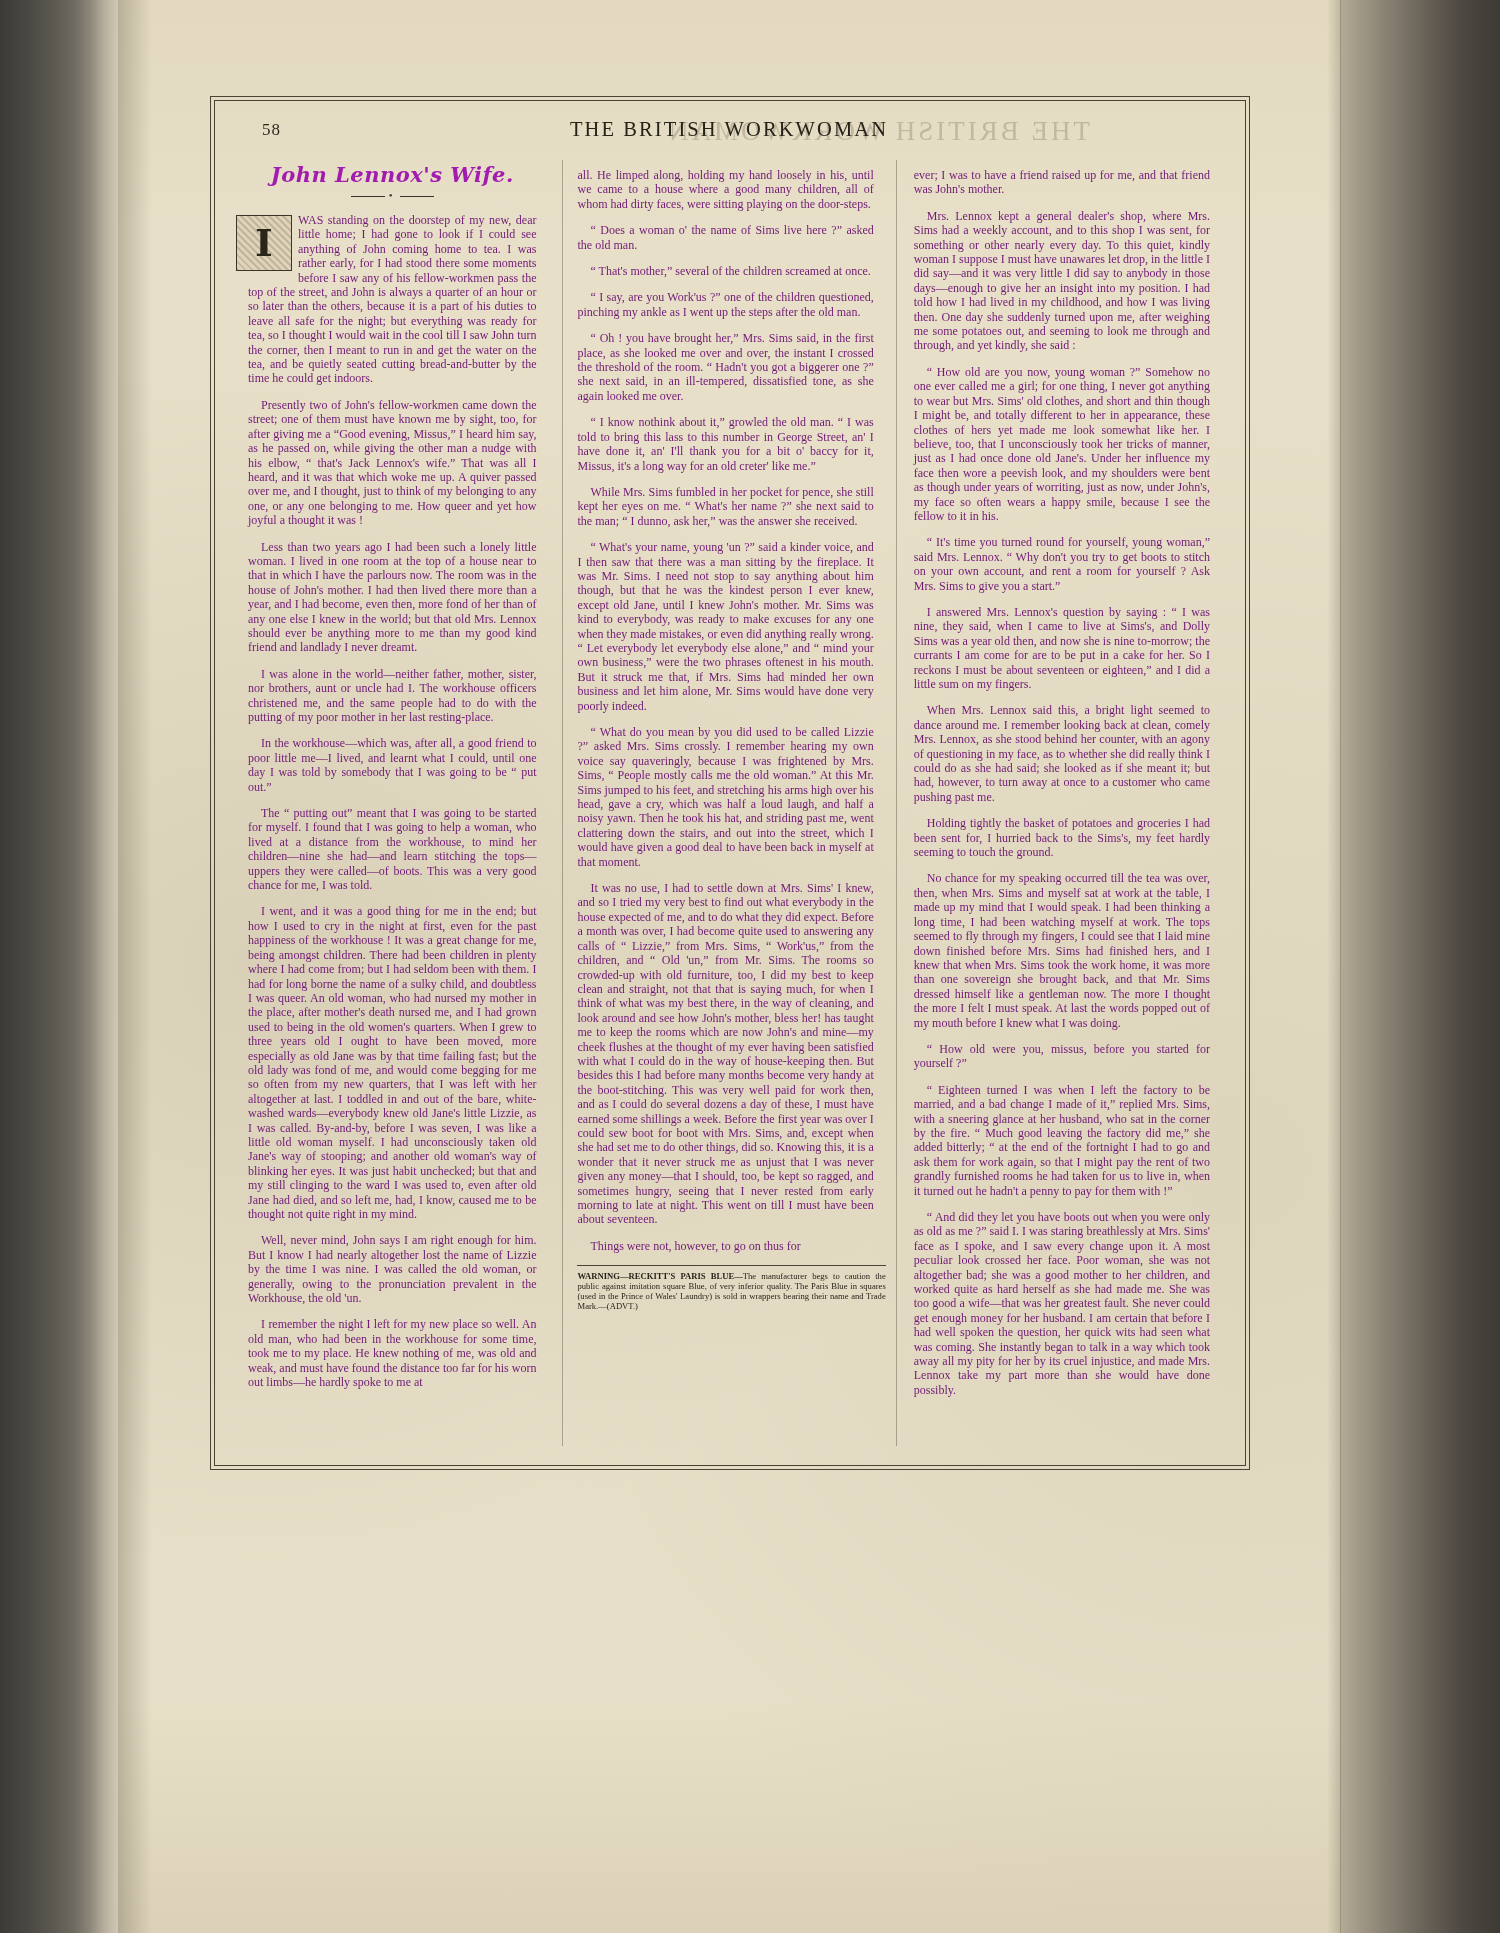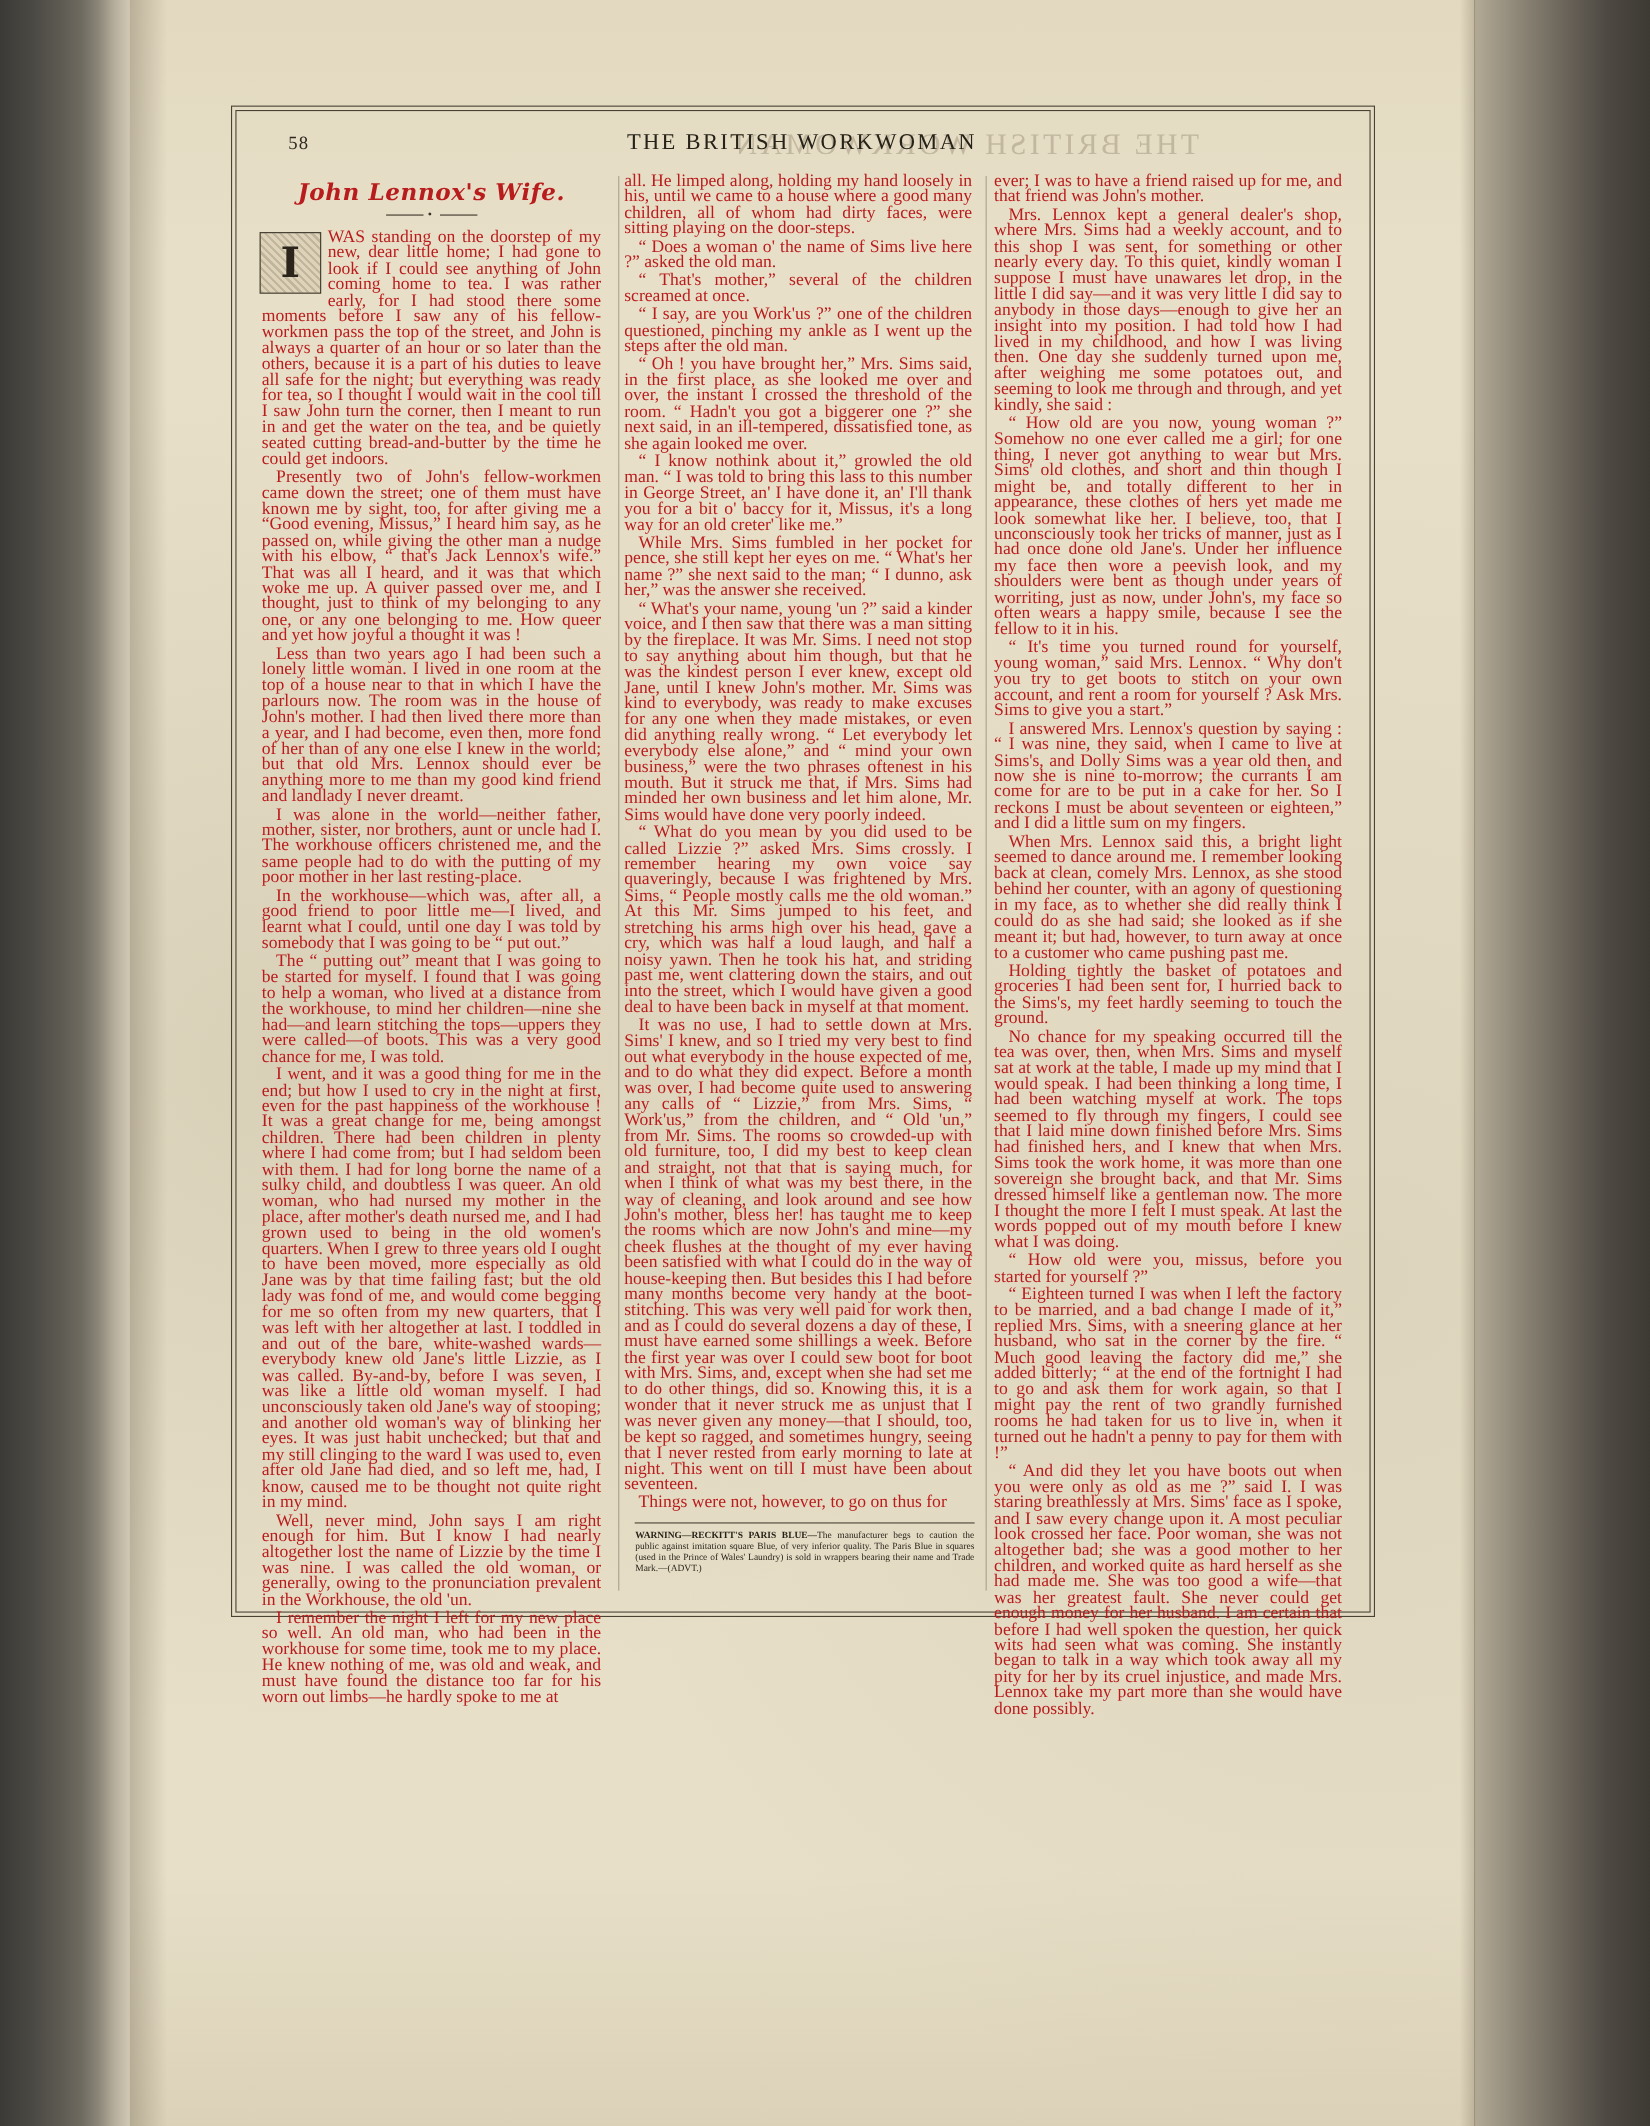--- a/index.html
+++ b/index.html
@@ -135,21 +135,21 @@
   }
   .rule-v.r1 { left: 334px; }
   .rule-v.r2 { left: 668px; }
 
   
   .article-title {
     text-align: center;
     font-family: "DejaVu Serif", serif;
     font-size: 21px;
     font-weight: 700;
-    color: #b91c1c;
+    color: #a21caf;
     letter-spacing: 0.5px;
     margin: 6px 0 2px 0;
     font-style: italic;
   }
   .title-orn {
     text-align: center;
     font-size: 11px;
     color: #3a3327;
     letter-spacing: 3px;
     margin-bottom: 8px;
@@ -167,26 +167,26 @@
     content: "";
     display: inline-block;
     width: 34px;
     height: 1px;
     background: #3a3327;
     vertical-align: middle;
     margin-left: 4px;
   }
   p.body {
     font-family: "Liberation Serif", serif;
-    font-size: 16px;
+    font-size: 12px;
     line-height: 14.4px;
     text-align: justify;
     text-justify: inter-word;
-    color: #b91c1c;
-    margin: 2px;
+    color: #701a75;
+    margin: 12px;
     text-indent: 13px;
     hyphens: auto;
     -webkit-hyphens: auto;
   }
   p.body.first { text-indent: 0; }
   .dropcap-wrap {
     position: relative;
   }
   .dropcap {
     float: left;

